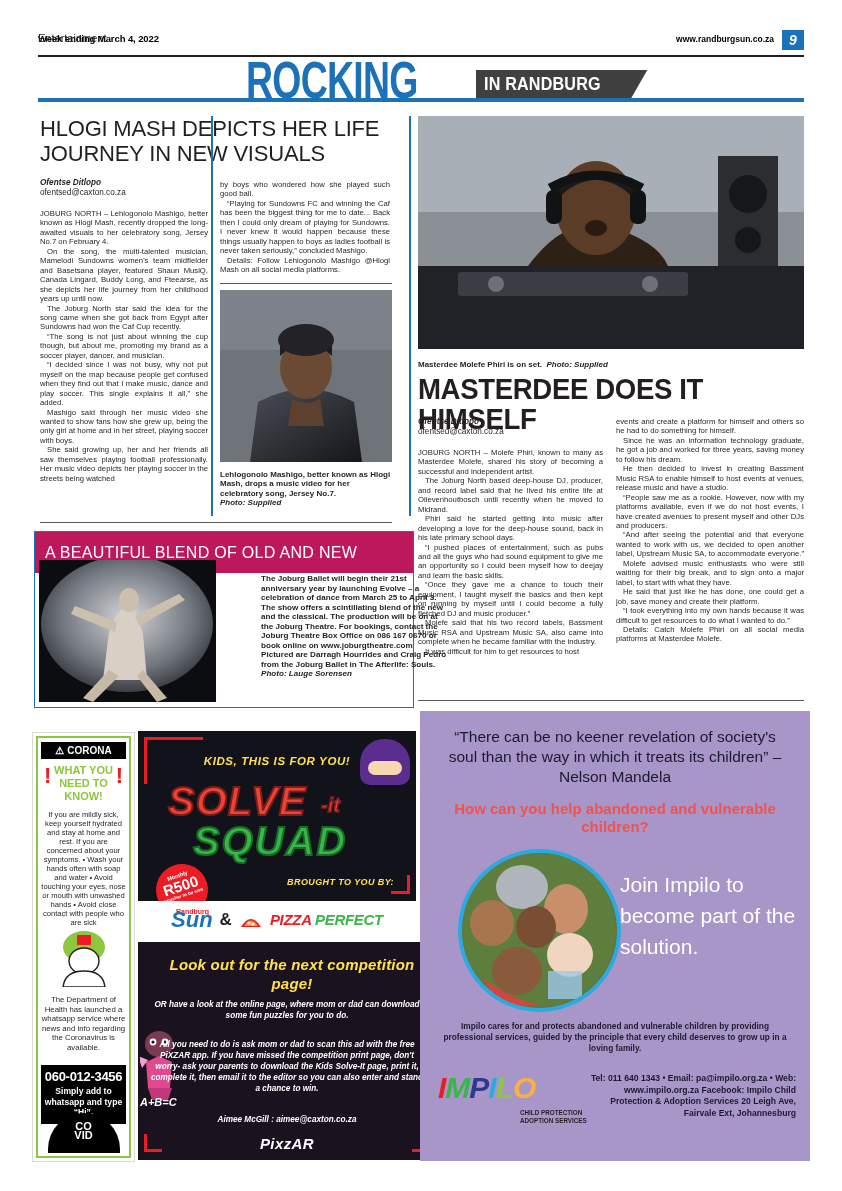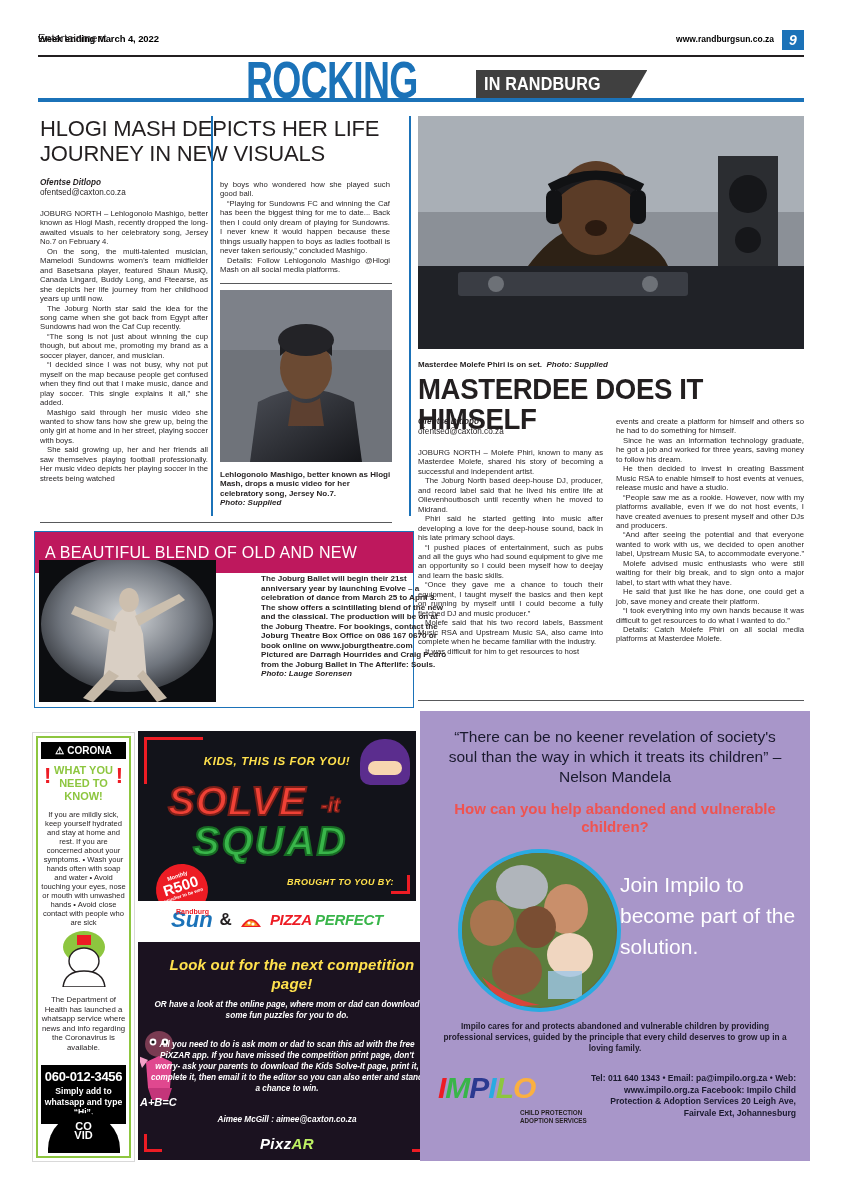--- a/index.html
+++ b/index.html
@@ -125,21 +125,21 @@
   #pixar .hd{position:absolute;left:26px;right:16px;top:13px;text-align:center;color:#ffe14d;
      font-size:15px;font-weight:bold;line-height:19px;font-style:italic;letter-spacing:.2px;}
   #pixar .p1{position:absolute;left:14px;right:14px;top:57px;text-align:center;color:#fff;
      font-size:8.2px;line-height:11px;font-weight:bold;font-style:italic;}
   #pixar .p2{position:absolute;left:12px;right:12px;top:97px;text-align:center;color:#fff;
      font-size:8.2px;line-height:11px;font-weight:bold;font-style:italic;}
   #pixar .p3{position:absolute;left:14px;right:14px;top:173px;text-align:center;color:#fff;
      font-size:8.2px;font-weight:bold;font-style:italic;}
   #pixar .logo{position:absolute;left:0;right:0;bottom:8px;text-align:center;color:#fff;font-size:15px;
      font-weight:bold;letter-spacing:.4px;font-style:italic;}
-  #pixar .logo .ar{color:#bef264;}
+  #pixar .logo .ar{color:#ffffff;}
   #pixar .eq{position:absolute;left:2px;bottom:52px;color:#fff;font-size:11px;font-weight:bold;font-style:italic;}
   #pixar .fairy{position:absolute;left:2px;top:86px;width:40px;height:78px;}
   #pixar .ccorner{position:absolute;width:15px;height:15px;border:3px solid #ed1c24;}
 
   
   #impilo{position:absolute;left:420px;top:711px;width:390px;height:450px;background:#a896c9;}
   #impilo .quote{position:absolute;left:24px;right:24px;top:16px;text-align:center;
      font-size:15.5px;line-height:20px;color:#1a1a2e;}
   #impilo .ask{position:absolute;left:18px;right:18px;top:89px;text-align:center;
      font-size:15px;line-height:18px;font-weight:bold;color:#ef5350;}

